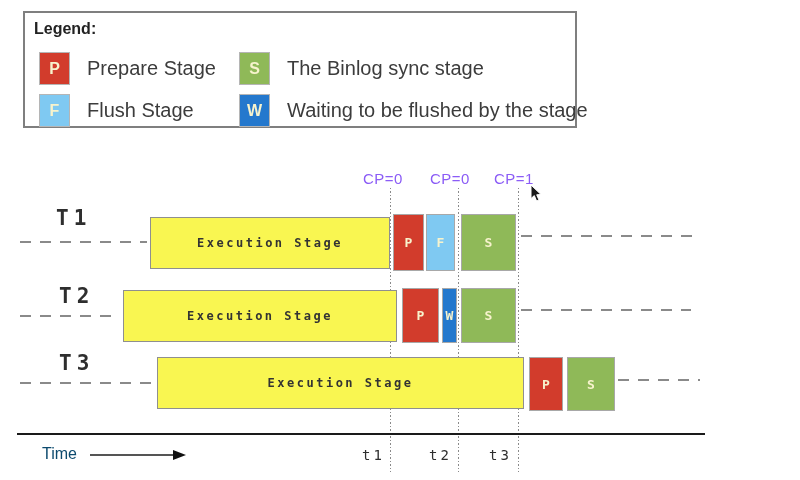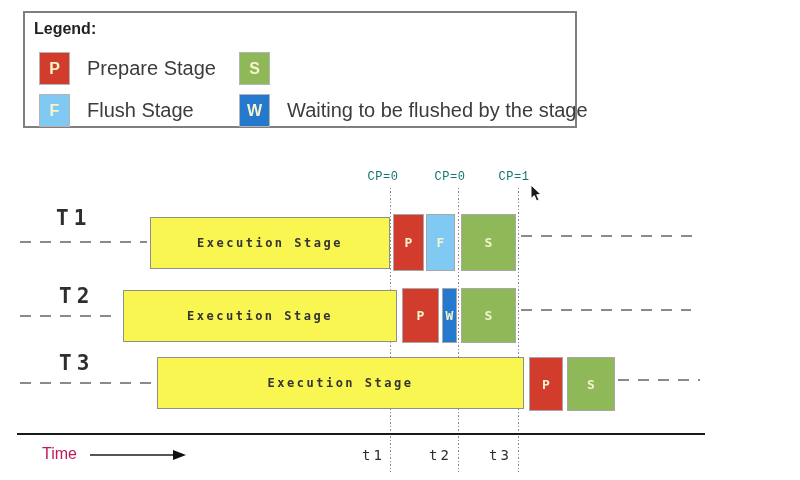--- a/index.html
+++ b/index.html
@@ -25,21 +25,21 @@
   }
   .legend-label { margin-left:17px; font-size:20px; color:#3c3c3c; white-space:nowrap; }
 
   
   .vline {
     position:absolute; top:188px; width:1px; height:284px;
     background:repeating-linear-gradient(180deg,#8a8a8a 0 1.5px,transparent 1.5px 3.5px);
   }
   .cp-label {
     position:absolute; top:170px; transform:translateX(-50%);
-    font-size:12px; color:#0f766e; letter-spacing:0.5px; white-space:nowrap;font-family:Liberation Mono, monospace;
+    font-size:15px; color:#8b5cf6; letter-spacing:0.5px; white-space:nowrap;
   }
   .row-label {
     position:absolute; font-family:"DejaVu Sans Mono","Liberation Mono",monospace;
     font-size:21px; font-weight:bold; color:#2e2e2e; letter-spacing:5px; white-space:nowrap;
   }
   .dash {
     position:absolute; height:2px;
     background:repeating-linear-gradient(90deg,#8a8a8a 0 11px,transparent 11px 20px);
   }
   .exec-bar {
@@ -52,21 +52,21 @@
   }
   .block {
     position:absolute; border:1px solid #a8a8a8; box-sizing:border-box;
     display:flex; align-items:center; justify-content:center;
     font-family:"DejaVu Sans Mono","Liberation Mono",monospace;
     font-size:13px; font-weight:bold; color:#f7f3cd;
   }
 
   
   .axis-line { position:absolute; left:17px; top:433px; width:688px; height:2px; background:#1a1a1a; }
-  .time-label { position:absolute; left:42px; top:445px; font-size:16px; color:#be185d; }
+  .time-label { position:absolute; left:42px; top:445px; font-size:16px; color:#0c4a6e; }
   .arrow-shaft { position:absolute; left:90px; top:454px; width:84px; height:2px; background:#555; }
   .arrow-head {
     position:absolute; left:173px; top:450px; width:0; height:0;
     border-left:13px solid #111; border-top:5px solid transparent; border-bottom:5px solid transparent;
   }
   .tick {
     position:absolute; top:447px; font-family:"DejaVu Sans Mono","Liberation Mono",monospace;
     font-size:14px; color:#2e2e2e; letter-spacing:3px; white-space:nowrap;
   }
   .cursor { position:absolute; left:529px; top:184px; }
@@ -78,20 +78,21 @@
 
   <div class="legend-box">
     <div class="legend-title">Legend:</div>
 
     <div class="legend-item" style="left:14px; top:39px;">
       <div class="swatch" style="background: rgb(210, 60, 44);">P</div>
       <div class="legend-label">Prepare Stage</div>
     </div>
     <div class="legend-item" style="left:214px; top:39px;">
       <div class="swatch" style="background: rgb(143, 185, 88);">S</div>
+      <div class="legend-label">The Binlog sync stage</div>
     </div>
     <div class="legend-item" style="left:14px; top:81px;">
       <div class="swatch" style="background: rgb(127, 201, 242);">F</div>
       <div class="legend-label">Flush Stage</div>
     </div>
     <div class="legend-item" style="left:214px; top:81px;">
       <div class="swatch" style="background: rgb(36, 120, 205);">W</div>
       <div class="legend-label">Waiting to be flushed by the stage</div>
     </div>
   </div>

